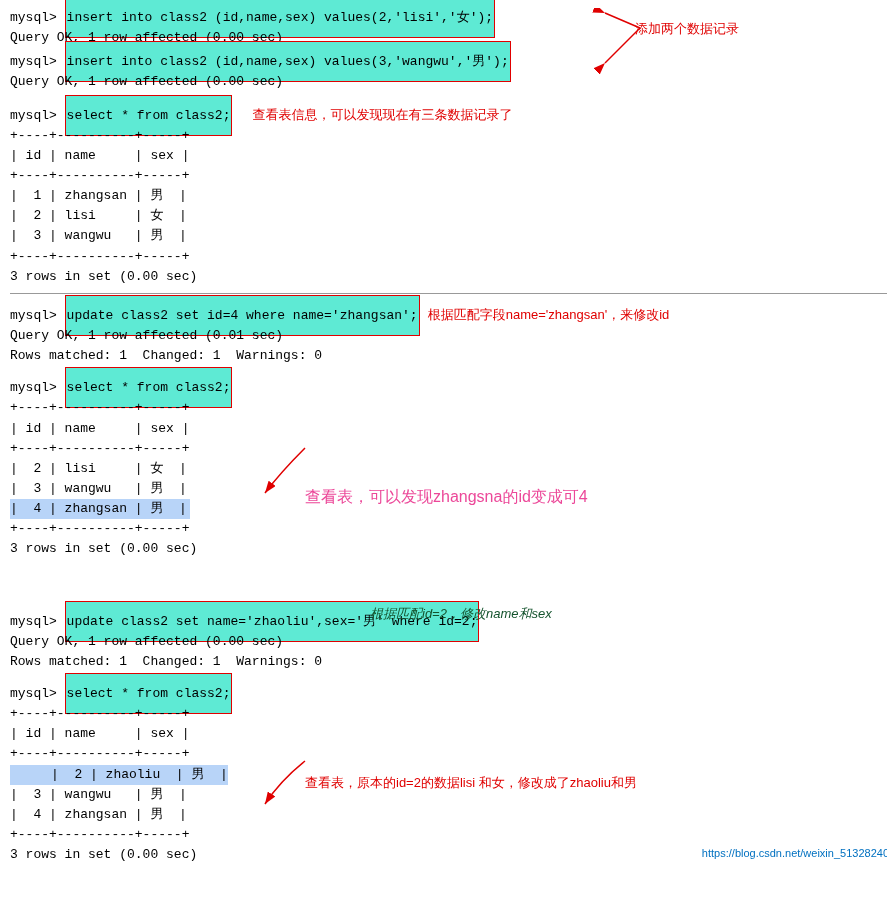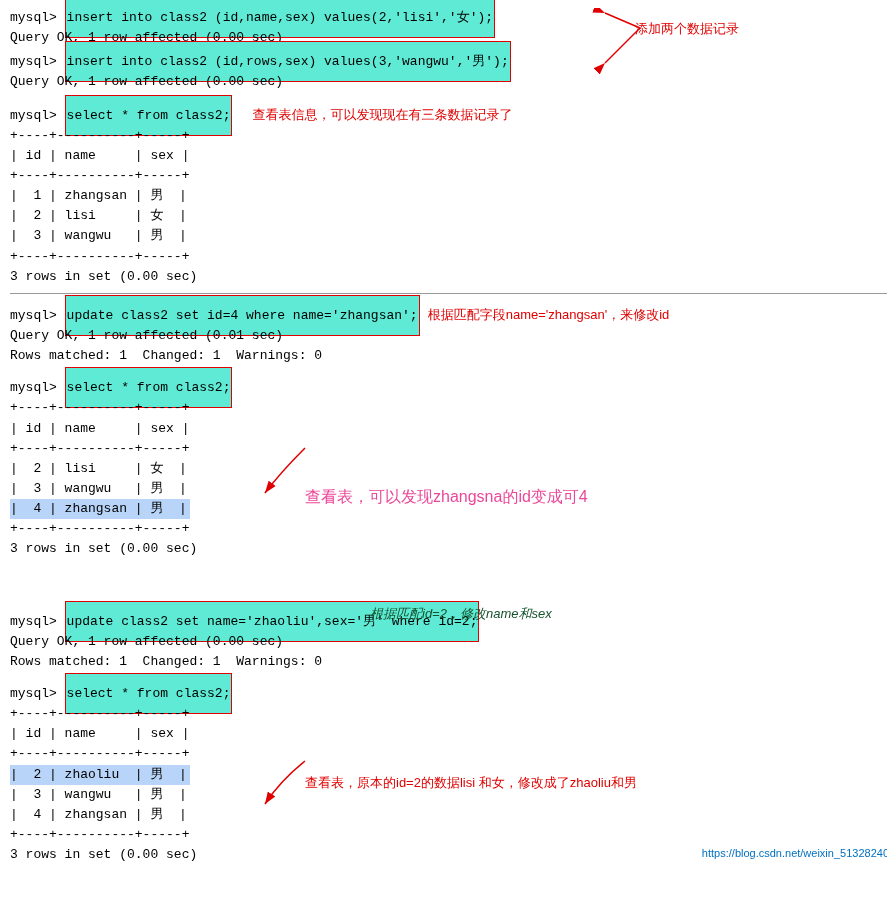--- a/index.html
+++ b/index.html
@@ -48,21 +48,21 @@
 <body>
 
 <div style="position:relative; width:887px;">
 
   <div class="section">
     <div class="terminal-line"><span class="prompt">mysql&gt; </span><span class="sql-box">insert into class2 (id,name,sex) values(2,'lisi','女');</span></div>
     <div class="terminal-line">Query OK, 1 row affected (0.00 sec)</div>
   </div>
 
   <div class="section">
-    <div class="terminal-line"><span class="prompt">mysql&gt; </span><span class="sql-box">insert into class2 (id,rows,sex) values(3,'wangwu','男');</span></div>
+    <div class="terminal-line"><span class="prompt">mysql&gt; </span><span class="sql-box">insert into class2 (id,name,sex) values(3,'wangwu','男');</span></div>
     <div class="terminal-line">Query OK, 1 row affected (0.00 sec)</div>
   </div>
 
   <div style="height:8px;"></div>
 
   <div class="section">
     <div class="terminal-line"><span class="prompt">mysql&gt; </span><span class="sql-box">select * from class2;</span><span style="margin-left:20px; color:#e00000; font-family:'SimSun','Microsoft YaHei',sans-serif;">查看表信息，可以发现现在有三条数据记录了</span></div>
     <div class="table-line">+----+----------+-----+</div>
     <div class="table-line">| id | name     | sex |</div>
     <div class="table-line">+----+----------+-----+</div>
@@ -118,21 +118,21 @@
     <div class="terminal-line">Rows matched: 1  Changed: 1  Warnings: 0</div>
   </div>
 
   <div style="height:8px;"></div>
 
   <div class="section">
     <div class="terminal-line"><span class="prompt">mysql&gt; </span><span class="sql-box">select * from class2;</span></div>
     <div class="table-line">+----+----------+-----+</div>
     <div class="table-line">| id | name     | sex |</div>
     <div class="table-line">+----+----------+-----+</div>
-    <div class="table-line"><span style="background:#b8d4f8; display:inline-block; min-width:180px;">|  2 | zhaoliu  | 男  |</span></div>
+    <div class="table-line"><span style="background:#b8d4f8; display:inline-block; min-width:180px;padding-left:41px;">|  2 | zhaoliu  | 男  |</span></div>
     <div class="table-line">|  3 | wangwu   | 男  |</div>
     <div class="table-line">|  4 | zhangsan | 男  |</div>
     <div class="table-line">+----+----------+-----+</div>
     <div class="table-line">3 rows in set (0.00 sec)</div>
   </div>
 
   <div style="position:absolute; top:766px; left:295px; color:#e00000; font-family:'SimSun','Microsoft YaHei',sans-serif; font-size:13px; pointer-events:none;">查看表，原本的id=2的数据lisi 和女，修改成了zhaoliu和男</div>
 
   <svg style="position:absolute; top:748px; left:240px; pointer-events:none;" width="80" height="55">
     <defs>

